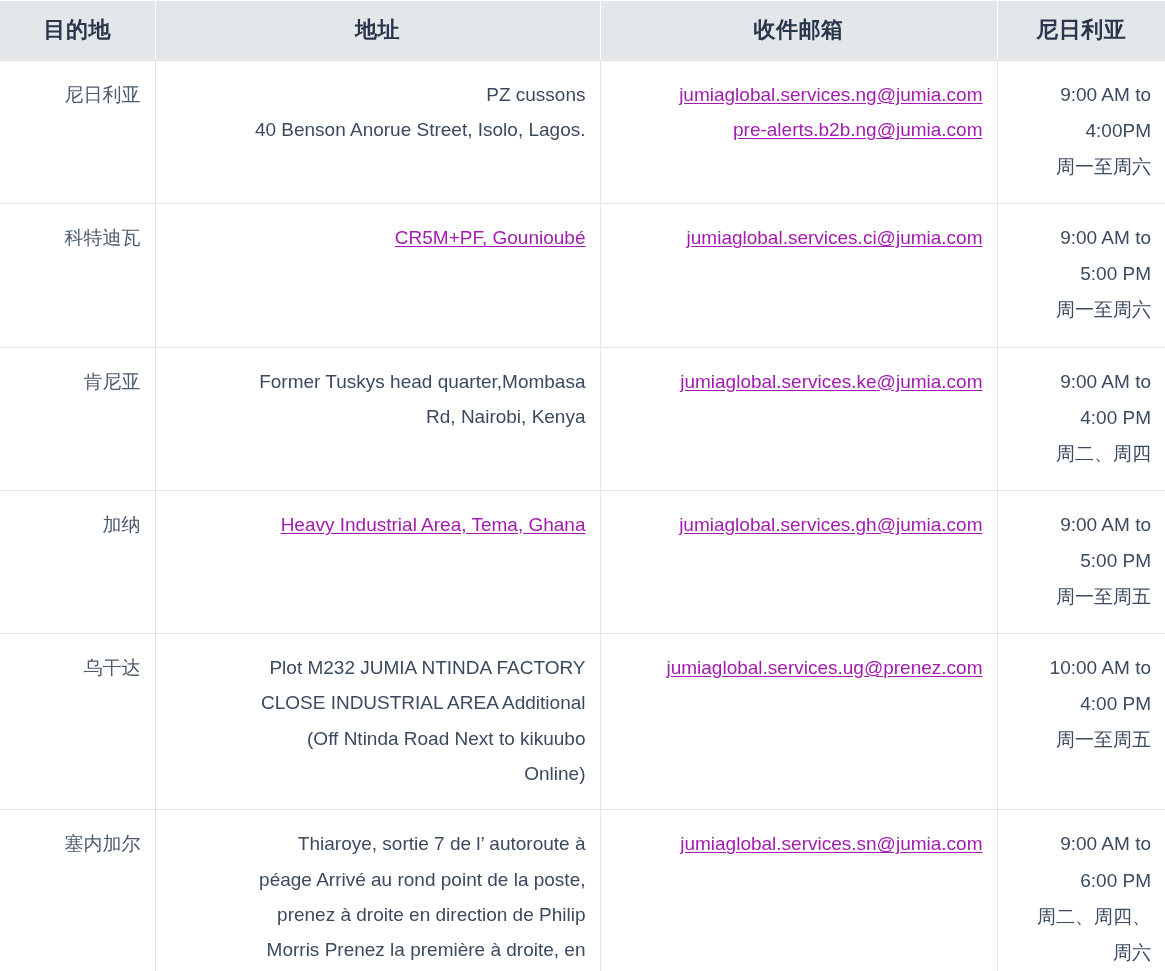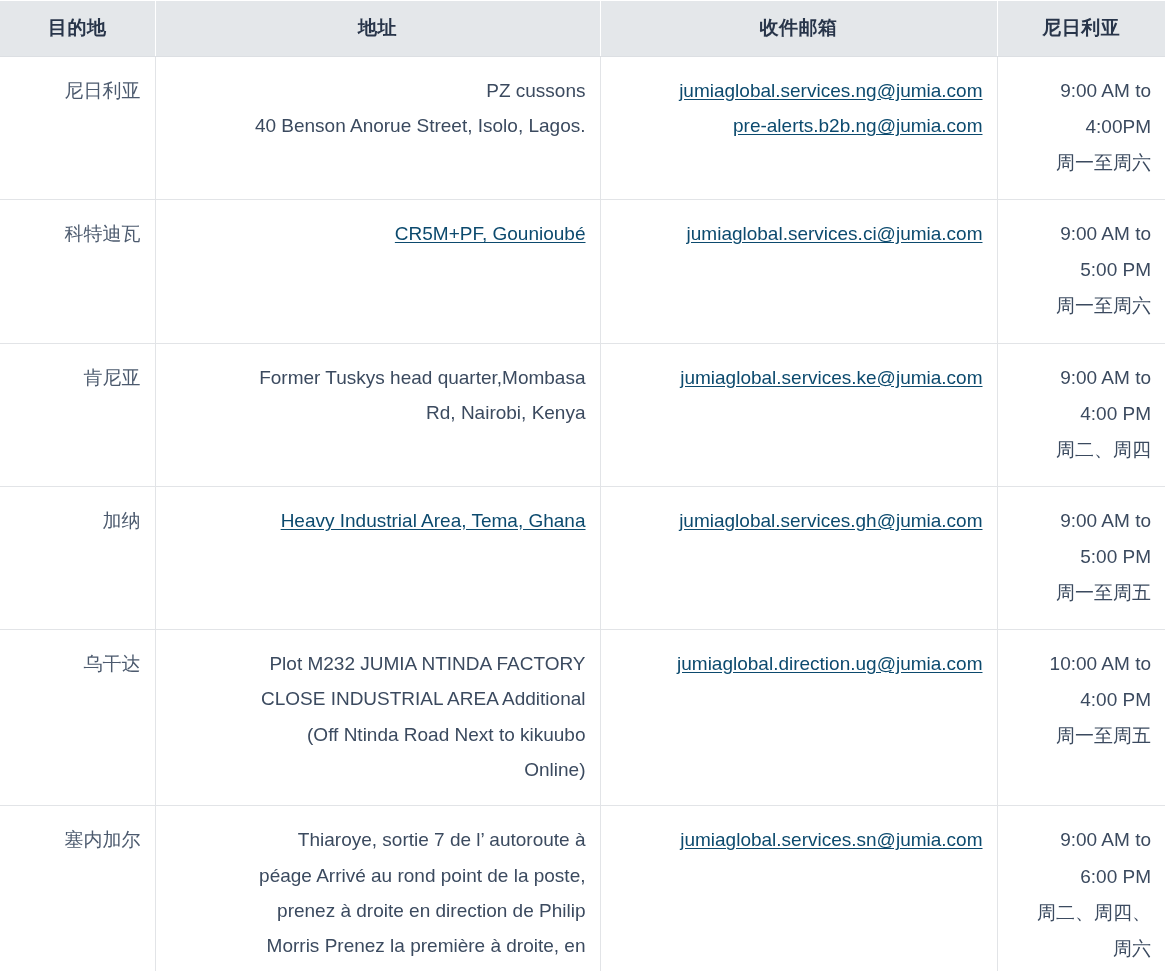--- a/index.html
+++ b/index.html
@@ -23,21 +23,21 @@
   }
   table.shipping-table col.c-dest   { width: 155px; }
   table.shipping-table col.c-addr   { width: 445px; }
   table.shipping-table col.c-email  { width: 397px; }
   table.shipping-table col.c-time   { width: 168px; }
 
   thead th {
     background: #e4e7ea;
     color: #28354a;
     font-weight: bold;
-    font-size: 19px;
+    font-size: 22px;
     text-align: center;
     padding: 14px 8px 15px 8px;
     border: 1px solid #ffffff;
     border-bottom: 1px solid #dcdfe3;
     letter-spacing: 0.5px;
   }
   thead th.th-dest { border-left: none; }
   thead th.th-time { border-right: none; }
 
   tbody td {
@@ -65,21 +65,21 @@
   }
   td.cell-email {
     padding-left: 19px;
   }
   td.cell-time {
     color: #3b4a5f;
     padding-left: 14px;
     line-height: 1.9;
   }
   .link {
-    color: #0c4a6e;
+    color: #a21caf;
     text-decoration: underline;
     text-underline-offset: 2px;
     cursor: pointer;
     display: inline;
   }
   .email-line {
     display: block;
   }
   .time-line {
     display: block;
@@ -170,21 +170,21 @@
         </tr>
         <tr>
           <td class="cell-dest"><span>乌干达</span></td>
           <td class="cell-addr">
             <span class="addr-line">Plot M232 JUMIA NTINDA FACTORY</span>
             <span class="addr-line">CLOSE INDUSTRIAL AREA Additional</span>
             <span class="addr-line">(Off Ntinda Road Next to kikuubo</span>
             <span class="addr-line">Online)</span>
           </td>
           <td class="cell-email">
-            <a class="email-line link" href="#">jumiaglobal.direction.ug@jumia.com</a>
+            <a class="email-line link" href="#">jumiaglobal.services.ug@prenez.com</a>
           </td>
           <td class="cell-time">
             <span class="time-line">10:00 AM to</span>
             <span class="time-line">4:00 PM</span>
             <span class="time-line">周一至周五</span>
           </td>
         </tr>
         <tr>
           <td class="cell-dest"><span>塞内加尔</span></td>
           <td class="cell-addr">

